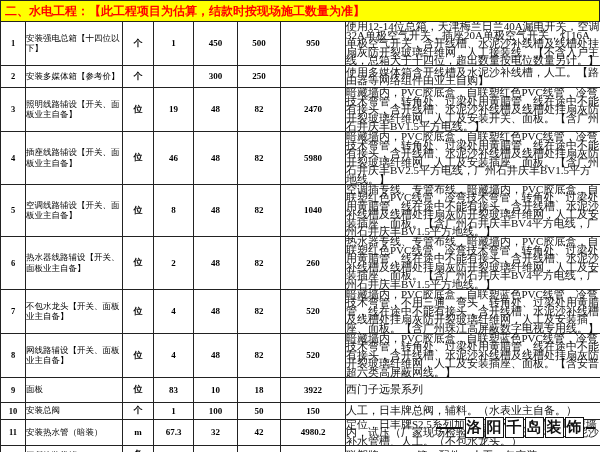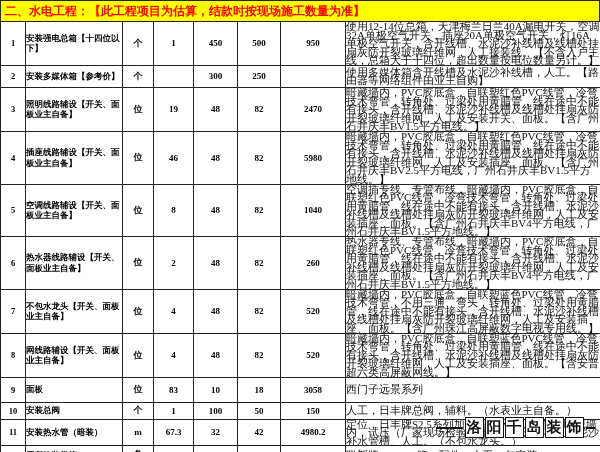--- a/index.html
+++ b/index.html
@@ -14,21 +14,21 @@
     padding-left:4px; border:1px solid #222; border-bottom:none;
     white-space:nowrap; overflow:hidden; box-sizing:border-box;
   }
   table.quote {
     border-collapse:collapse; table-layout:fixed; width:600px; background:#fff;
   }
   table.quote td {
     border:1px solid #222; vertical-align:middle; overflow:hidden; padding:0;
   }
   .c-no   { text-align:center; font-size:8.5px; font-weight:bold; }
-  .c-name { font-size:8.5px; font-weight:bold; padding:0 3px; line-height:10.5px; }
+  .c-name { font-size:8.5px; font-weight:normal; padding:0 3px; line-height:10.5px; }
   .c-unit { text-align:center; font-size:9px;  font-weight:bold; }
   .c-num  { text-align:center; font-size:9px;  font-weight:bold; }
   .c-remark { font-size:11px; line-height:8.6px; padding:1px 3px; color:#111; }
   .subtotal-label { text-align:right; font-weight:bold; font-size:11.5px; }
   .subtotal-value { text-align:center; font-weight:normal; font-size:9px; }
   .watermark {
     position:absolute; right:5px; top:417px; display:flex; align-items:center;
     font-family:"Liberation Serif", serif;
   }
   .watermark::before { content:""; width:26px; border-top:2px solid #111; margin-right:2px; }
@@ -136,21 +136,21 @@
           <td class="c-num">520</td>
           <td class="c-remark">暗藏墙内，PVC胶底盒，自联塑蓝色PVC线管，冷弯技术弯管，转角处、过梁处用黄腊管，线在途中不能有接头，含开线槽、水泥沙补线槽及线槽处挂扇灰防开裂玻璃纤维网，人工及安装插座、面板。【含安普超六类高屏蔽网线。】</td>
         </tr>
         <tr style="height: 25px;">
           <td class="c-no">9</td>
           <td class="c-name">面板</td>
           <td class="c-unit">位</td>
           <td class="c-num">83</td>
           <td class="c-num">10</td>
           <td class="c-num">18</td>
-          <td class="c-num">3058</td>
+          <td class="c-num">3922</td>
           <td class="c-remark">西门子远景系列</td>
         </tr>
         <tr style="height: 17px;">
           <td class="c-no">10</td>
           <td class="c-name">安装总阀</td>
           <td class="c-unit">个</td>
           <td class="c-num">1</td>
           <td class="c-num">100</td>
           <td class="c-num">50</td>
           <td class="c-num">150</td>

